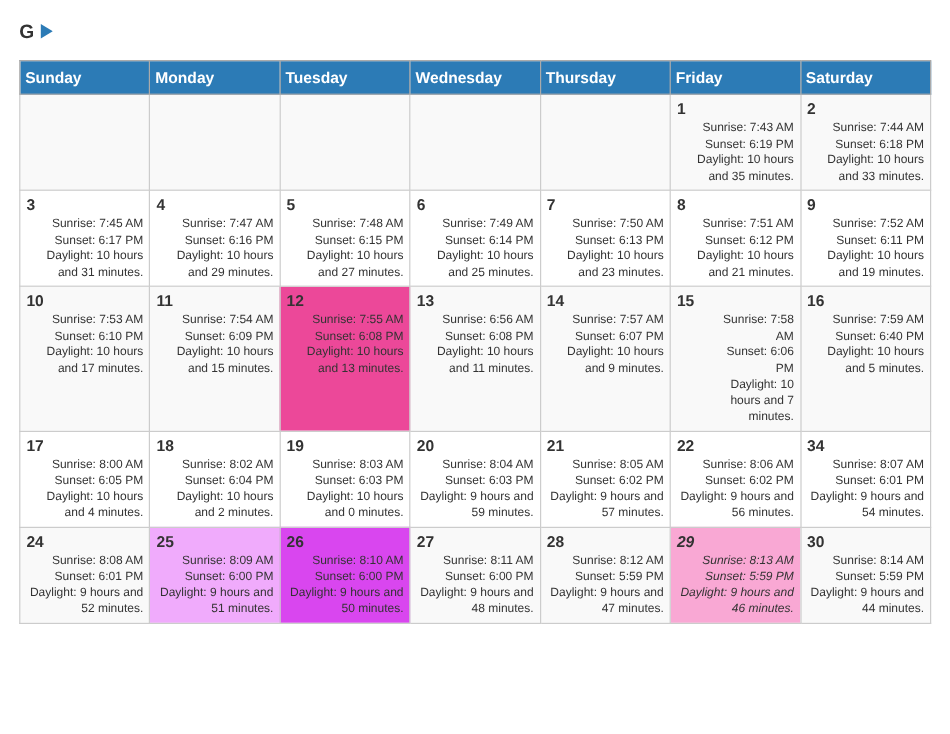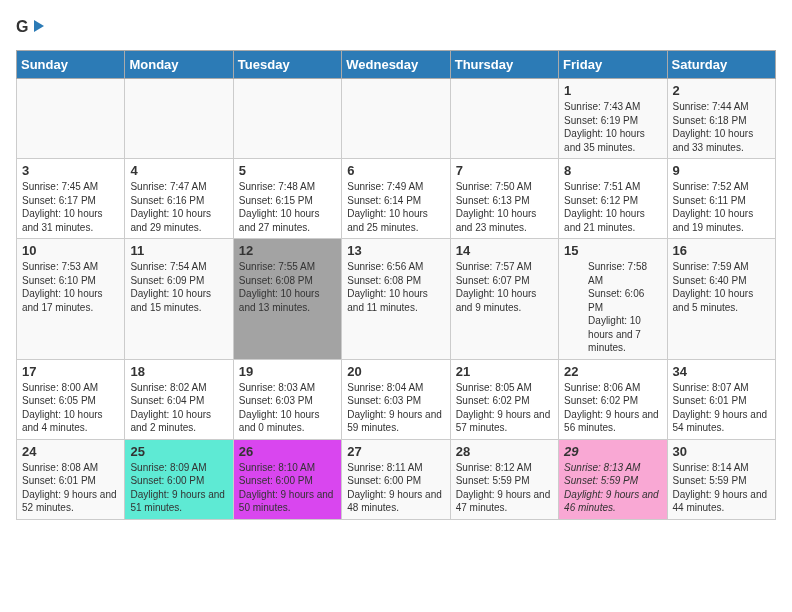--- a/index.html
+++ b/index.html
@@ -81,20 +81,21 @@
     .day-number {
       font-size: 13px;
       font-weight: bold;
       display: block;
       margin-bottom: 2px;
     }
     .day-info {
       font-size: 10px;
       line-height: 1.35;
       color: #333;
+      text-align: right;
     }
     .empty-cell {
       background: #f9f9f9 !important;
     }
   </style>
 </head>
 <body>
 
 <div class="header">
   <div class="logo">
@@ -195,21 +196,21 @@
           <div class="day-info" style="white-space: pre-line;">Sunrise: 7:53 AM
 Sunset: 6:10 PM
 Daylight: 10 hours and 17 minutes.</div>
         </td>
         <td style="background: rgb(249, 249, 249);">
           <span class="day-number">11</span>
           <div class="day-info" style="white-space: pre-line;">Sunrise: 7:54 AM
 Sunset: 6:09 PM
 Daylight: 10 hours and 15 minutes.</div>
         </td>
-        <td style="background: #a3a3a3;">
+        <td style="background: #ec4899;">
           <span class="day-number">12</span>
           <div class="day-info" style="white-space: pre-line;">Sunrise: 7:55 AM
 Sunset: 6:08 PM
 Daylight: 10 hours and 13 minutes.</div>
         </td>
         <td style="background: rgb(249, 249, 249);">
           <span class="day-number">13</span>
           <div class="day-info" style="white-space: pre-line;">Sunrise: 6:56 AM
 Sunset: 6:08 PM
 Daylight: 10 hours and 11 minutes.</div>
@@ -277,21 +278,21 @@
 Daylight: 9 hours and 54 minutes.</div>
         </td>
       </tr>
       <tr>
         <td style="background: rgb(249, 249, 249);">
           <span class="day-number">24</span>
           <div class="day-info" style="white-space: pre-line;">Sunrise: 8:08 AM
 Sunset: 6:01 PM
 Daylight: 9 hours and 52 minutes.</div>
         </td>
-        <td style="background: #5eead4;">
+        <td style="background: #f0abfc;">
           <span class="day-number">25</span>
           <div class="day-info" style="white-space: pre-line;">Sunrise: 8:09 AM
 Sunset: 6:00 PM
 Daylight: 9 hours and 51 minutes.</div>
         </td>
         <td style="background: #d946ef;">
           <span class="day-number">26</span>
           <div class="day-info" style="white-space: pre-line;">Sunrise: 8:10 AM
 Sunset: 6:00 PM
 Daylight: 9 hours and 50 minutes.</div>

